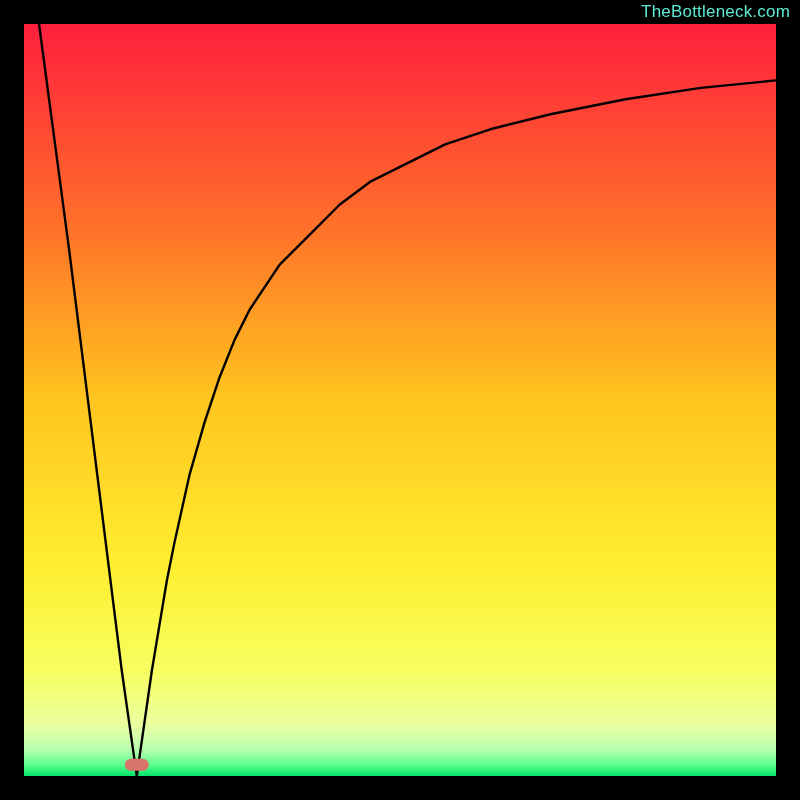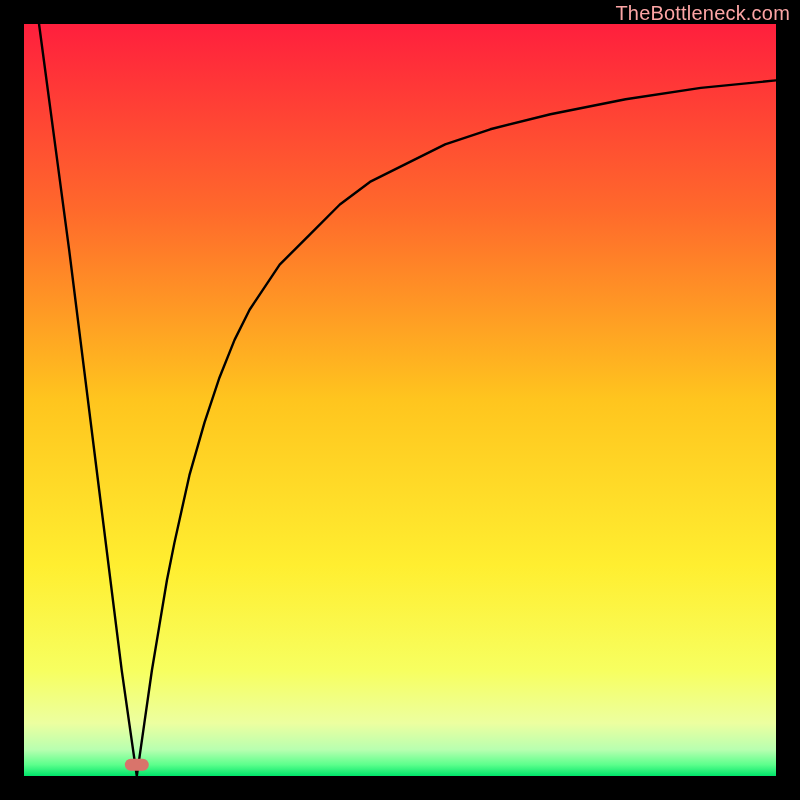--- a/index.html
+++ b/index.html
@@ -23,22 +23,22 @@
     position: absolute;
     left: 0;
     top: 0;
     width: 752px;
     height: 752px;
   }
   .watermark {
     position: absolute;
     top: 2px;
     right: 10px;
-    color: #fca5a5;
-    font-size: 20px;
+    color: #5eead4;
+    font-size: 17px;
     font-weight: 500;
     letter-spacing: 0.2px;
     user-select: none;
   }
   svg { display: block; }
 </style>
 </head>
 <body>
 
 <div class="frame">

